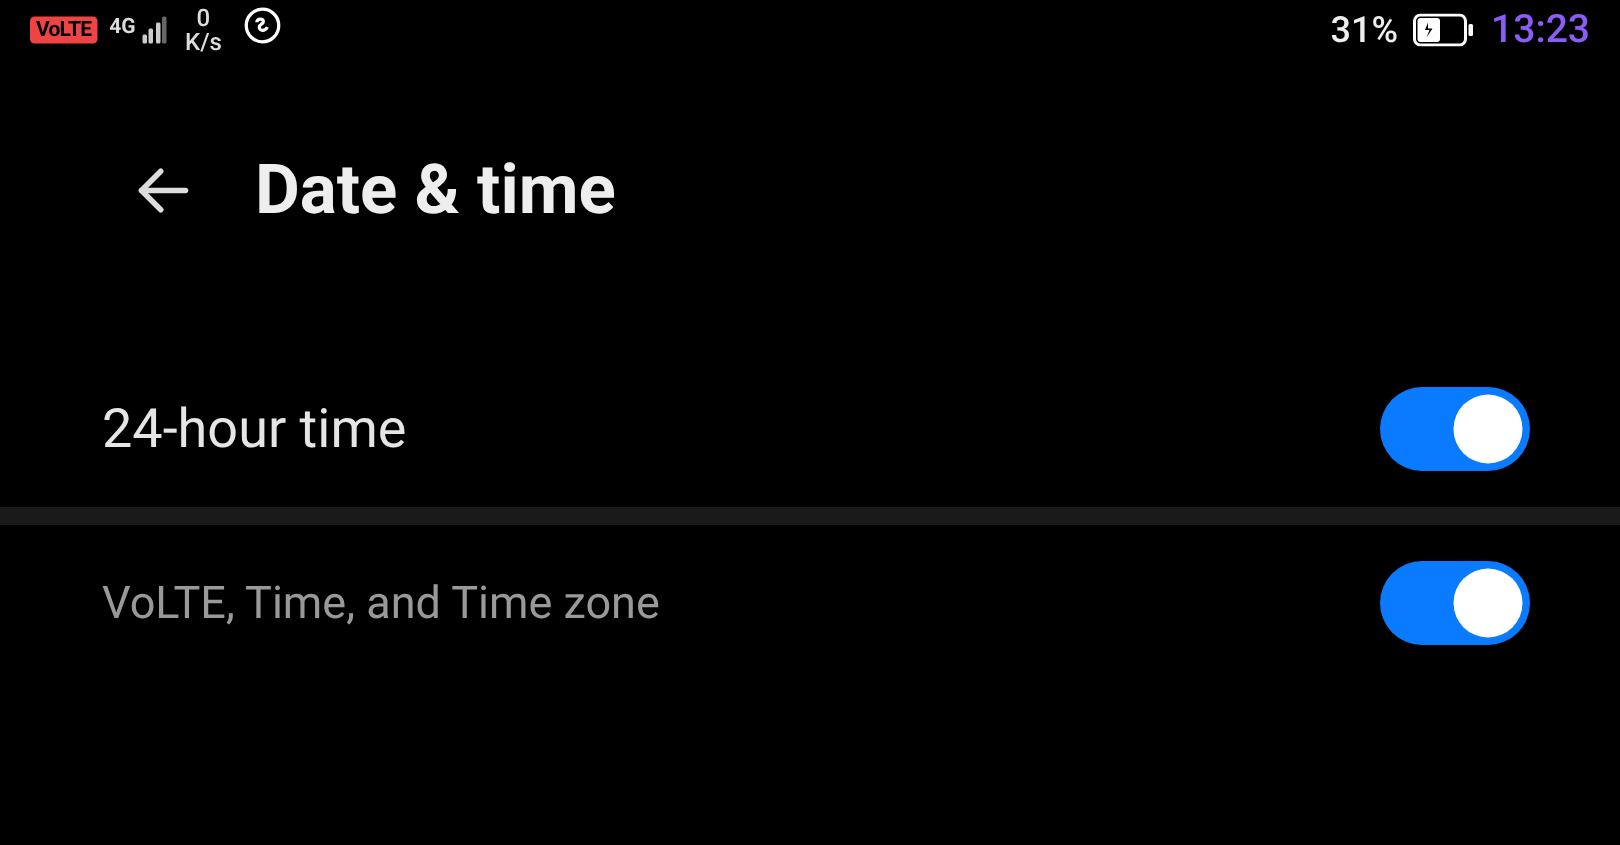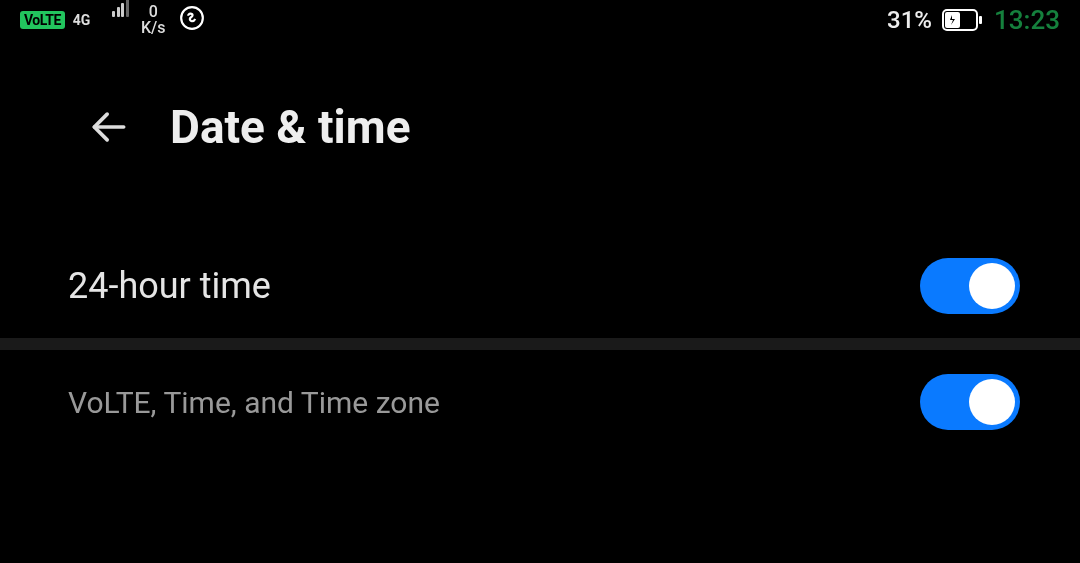--- a/index.html
+++ b/index.html
@@ -23,31 +23,31 @@
       height: 40px;
       font-size: 22px;
       font-weight: 500;
     }
     .status-left {
       display: flex;
       align-items: center;
       gap: 8px;
     }
     .volte-badge {
-      background: #22c55e;
+      background: #ef4444;
       color: #000000;
       padding: 1px 4px;
       font-size: 14px;
       font-weight: bold;
       border-radius: 3px;
       letter-spacing: -0.5px;
     }
     .fourg-signal {
       display: flex;
-      flex-direction: row;
+      flex-direction: column;
       align-items: flex-start;
       line-height: 1;
       position: relative;
     }
     .fourg-text {
       font-size: 14px;
       font-weight: bold;
       color: #dddddd;
     }
     .signal-bars {
@@ -84,21 +84,21 @@
       align-items: center;
       gap: 10px;
     }
     .battery-percent {
       font-size: 24px;
       color: #eeeeee;
     }
     .time-display {
       font-size: 26px;
       font-weight: 500;
-      color: #15803d;
+      color: #8b5cf6;
     }
     .header {
       display: flex;
       align-items: center;
       padding: 60px 60px 40px 84px;
       gap: 36px;
     }
     .back-arrow {
       width: 50px;
       height: 50px;

